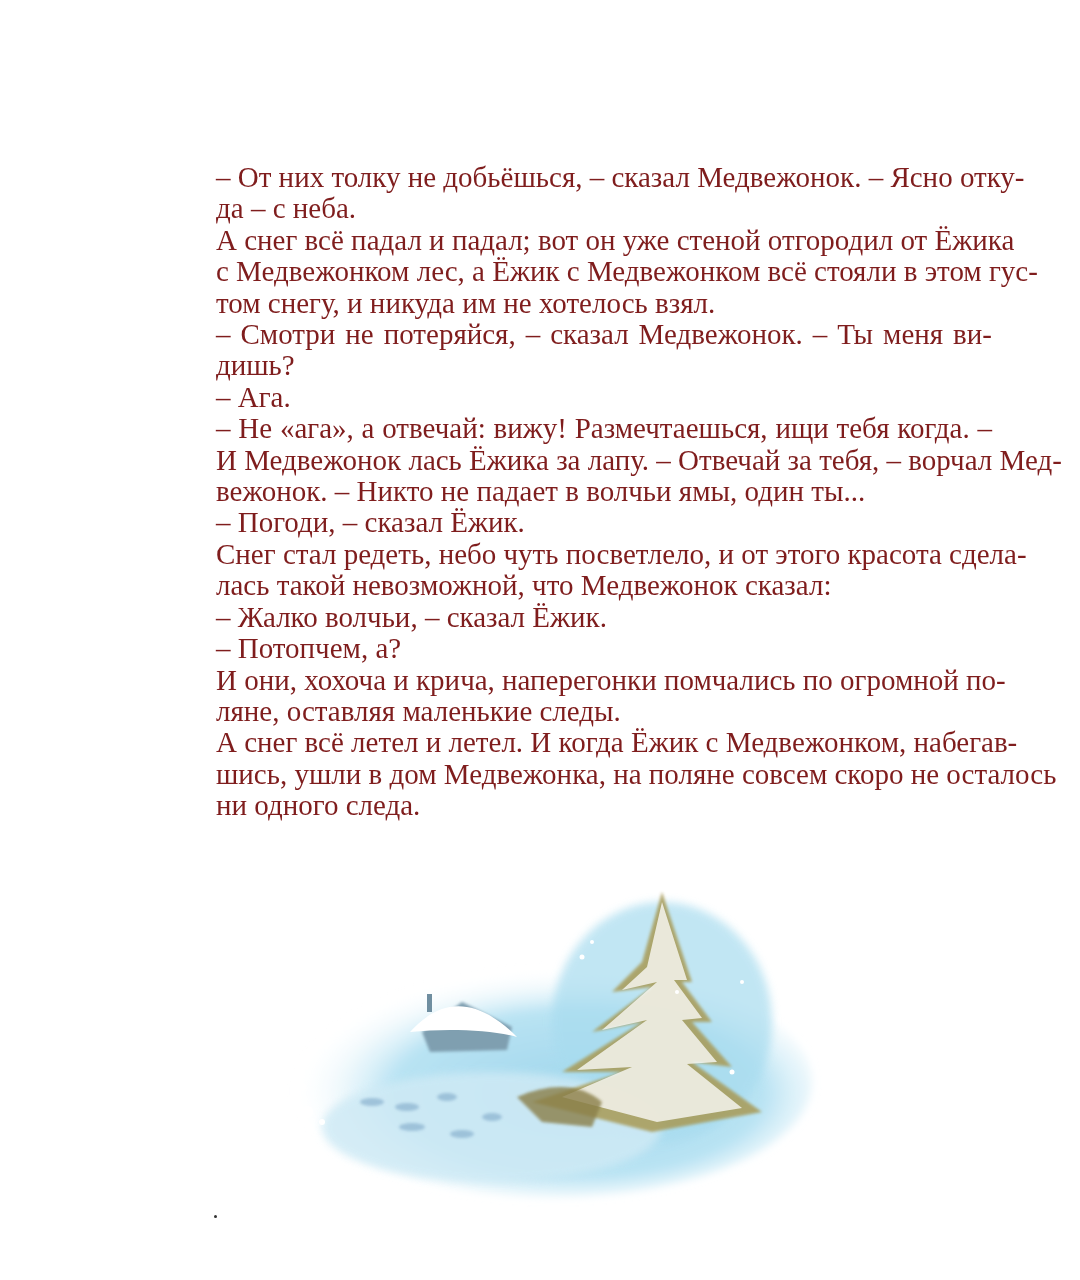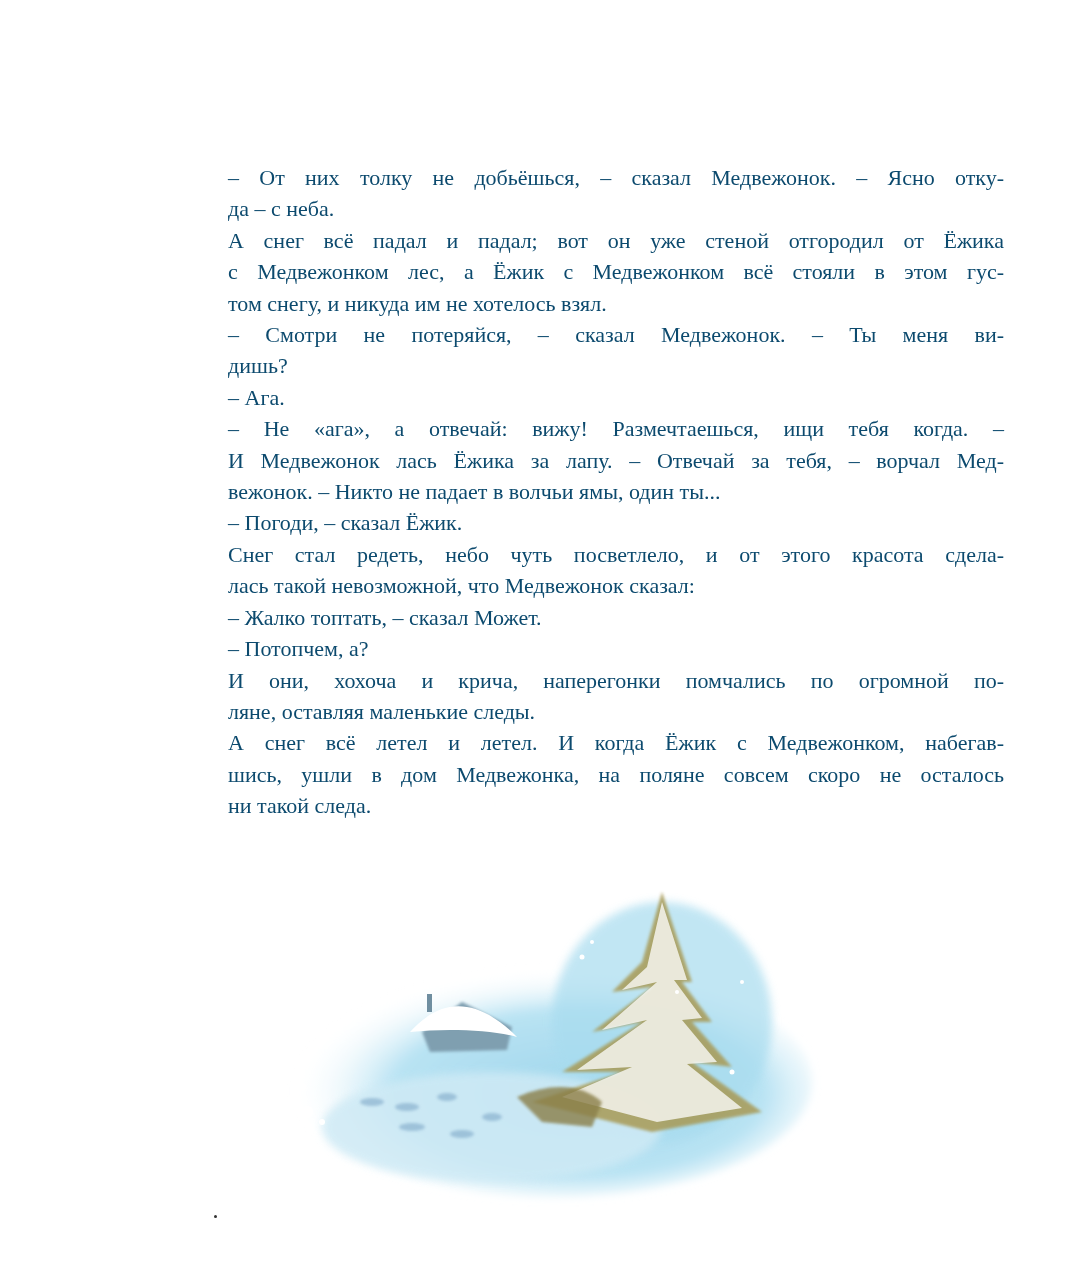--- a/index.html
+++ b/index.html
@@ -5,27 +5,27 @@
     html, body { margin: 0; padding: 0; background: #ffffff; }
     .page {
       position: relative;
       width: 1080px;
       height: 1280px;
       background: #ffffff;
       overflow: hidden;
     }
     .text-block {
       position: absolute;
-      left: 228px;
+      left: 216px;
       top: 162px;
       width: 776px;
       font-family: "Liberation Serif", "DejaVu Serif", serif;
-      font-size: 22px;
+      font-size: 29px;
       line-height: 31.4px;
-      color: #0c4a6e;
+      color: #7f1d1d;
     }
     .para {
       margin: 0;
       text-indent: 0;
       text-align: justify;
       text-align-last: left;
     }
     .para .line {
       display: block;
       white-space: nowrap;
@@ -77,33 +77,33 @@
         <span class="line last">вежонок. – Никто не падает в волчьи ямы, один ты...</span>
       </p>
       <p class="para">
         <span class="line last">– Погоди, – сказал Ёжик.</span>
       </p>
       <p class="para">
         <span class="line">Снег стал редеть, небо чуть посветлело, и от этого красота сдела-</span>
         <span class="line last">лась такой невозможной, что Медвежонок сказал:</span>
       </p>
       <p class="para">
-        <span class="line last">– Жалко топтать, – сказал Может.</span>
+        <span class="line last">– Жалко волчьи, – сказал Ёжик.</span>
       </p>
       <p class="para">
         <span class="line last">– Потопчем, а?</span>
       </p>
       <p class="para">
         <span class="line">И они, хохоча и крича, наперегонки помчались по огромной по-</span>
         <span class="line last">ляне, оставляя маленькие следы.</span>
       </p>
       <p class="para">
         <span class="line">А снег всё летел и летел. И когда Ёжик с Медвежонком, набегав-</span>
         <span class="line">шись, ушли в дом Медвежонка, на поляне совсем скоро не осталось</span>
-        <span class="line last">ни такой следа.</span>
+        <span class="line last">ни одного следа.</span>
       </p>
     </div>
 
   <svg class="illustration" viewBox="0 0 560 340" xmlns="http://www.w3.org/2000/svg">
     <defs>
       <radialGradient id="skyGrad" cx="0.55" cy="0.55" r="0.55">
         <stop offset="0" stop-color="#9fd6ec"></stop>
         <stop offset="0.65" stop-color="#b9e3f3"></stop>
         <stop offset="1" stop-color="#ffffff" stop-opacity="0"></stop>
       </radialGradient>

